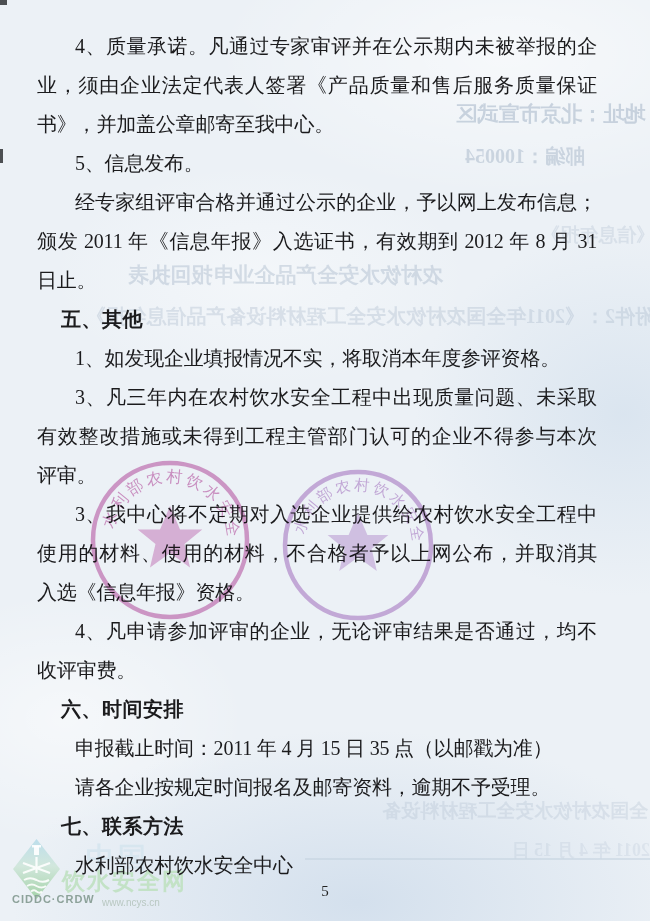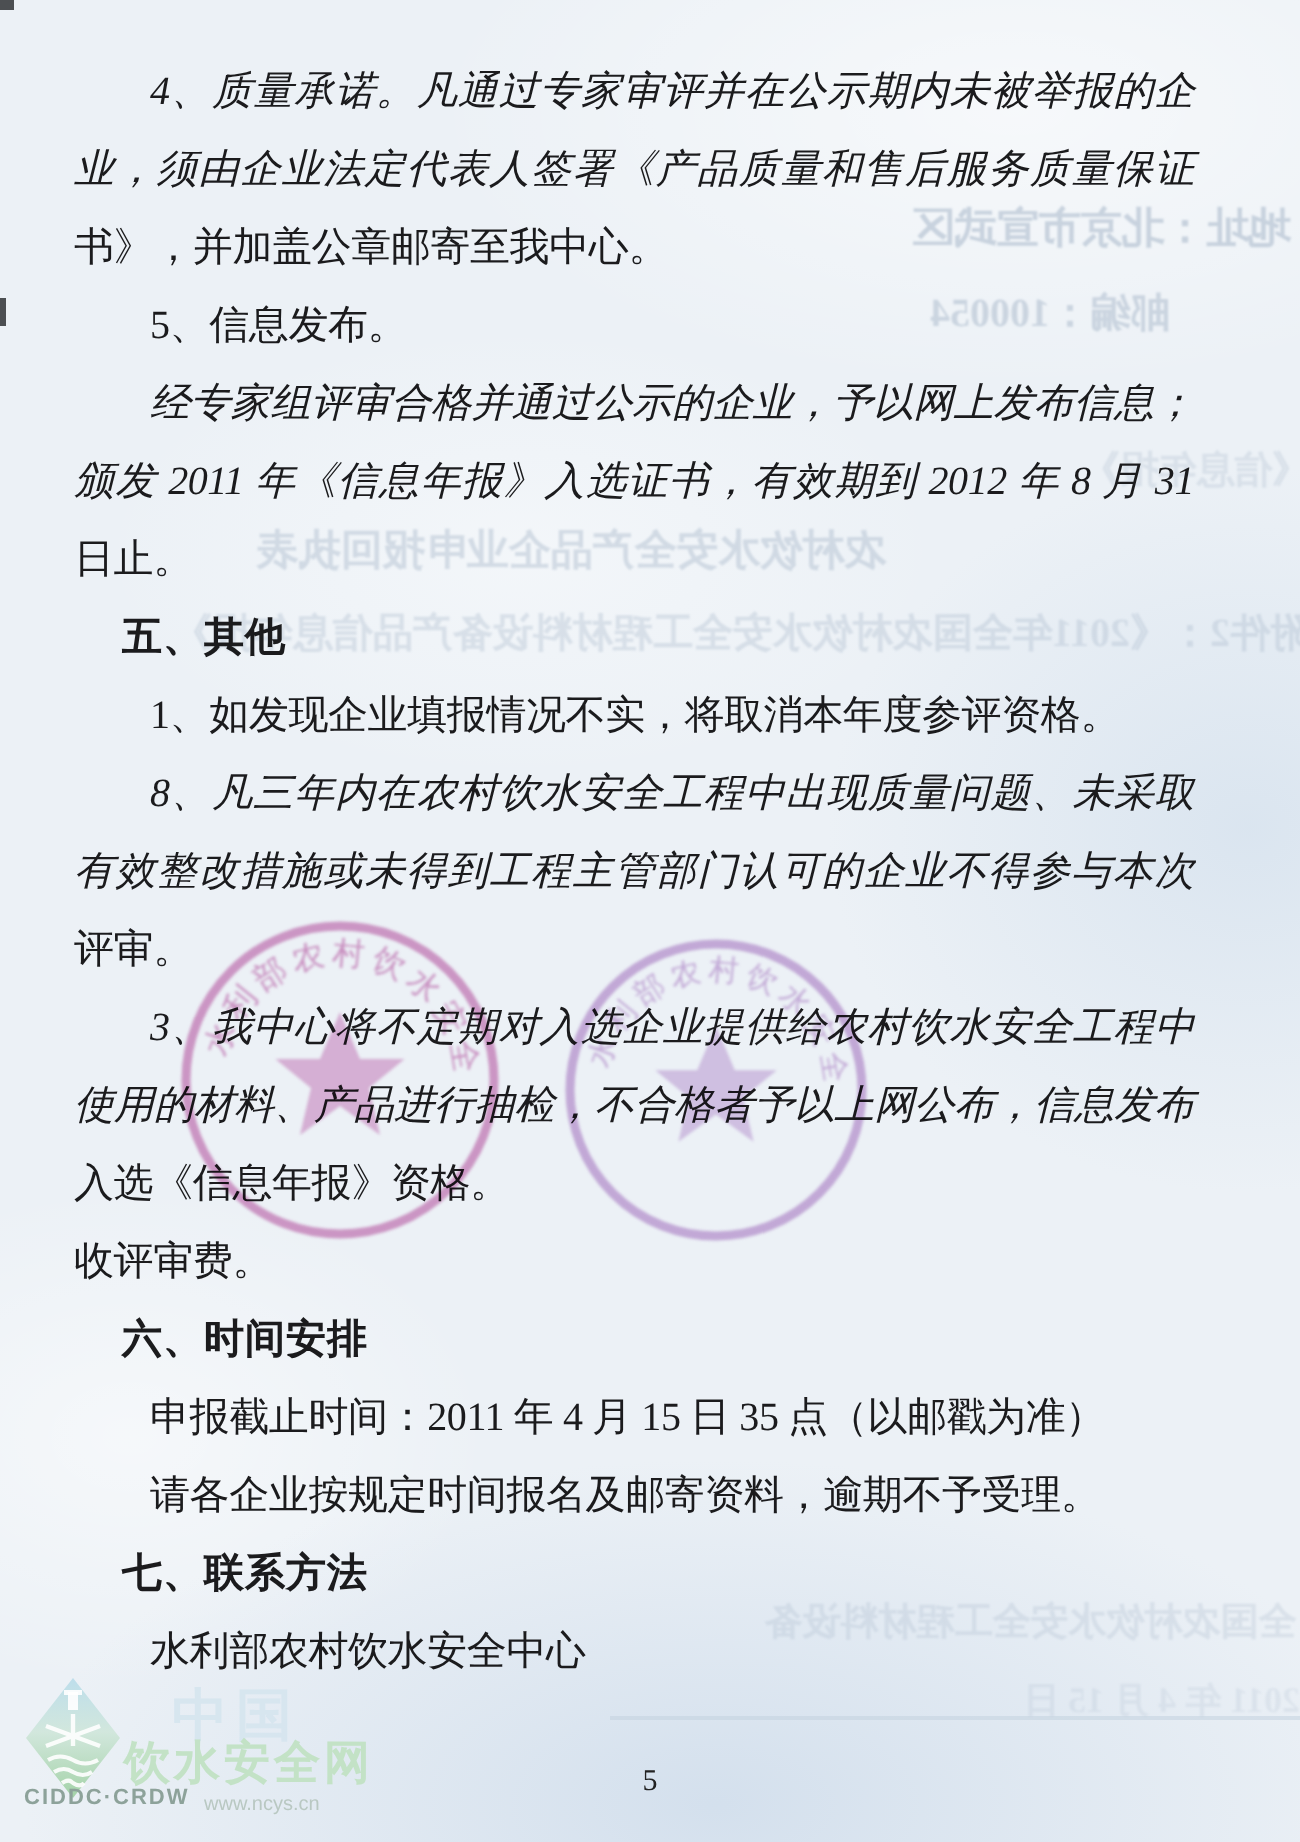--- a/index.html
+++ b/index.html
@@ -23,21 +23,21 @@
     color:#1b1b1d;font-size:20px;
     z-index:3;
   }
   .tl{height:39px;line-height:39px;white-space:nowrap;letter-spacing:-0.2px;}
   .tl.first{padding-left:38px;}
   .tl.heading{
     padding-left:24px;font-weight:700;
     font-family:Liberation Serif, serif;
     letter-spacing:0.5px;
   }
-  .tl.just{white-space:normal;text-align:justify;text-align-last:justify;padding-right:0;font-style:italic;}
+  .tl.just{white-space:normal;text-align:justify;text-align-last:justify;padding-right:0;}
   .tl.just.first{text-indent:38px;padding-left:0;}
   
   .bleed{
     position:absolute;transform:scaleX(-1);
     color:#9fb0c4;font-weight:700;white-space:nowrap;
     font-family:"Liberation Serif","DejaVu Serif",serif;
     filter:blur(.6px);z-index:1;pointer-events:none;
   }
   .bleed-line{position:absolute;background:#c3d1de;opacity:.55;z-index:1;}
   
@@ -107,26 +107,27 @@
   <div id="text-block">
       <div class="tl first just">4、质量承诺。凡通过专家审评并在公示期内未被举报的企</div>
       <div class="tl cont just">业，须由企业法定代表人签署《产品质量和售后服务质量保证</div>
       <div class="tl cont">书》，并加盖公章邮寄至我中心。</div>
       <div class="tl first">5、信息发布。</div>
       <div class="tl first just">经专家组评审合格并通过公示的企业，予以网上发布信息；</div>
       <div class="tl cont just">颁发 2011 年《信息年报》入选证书，有效期到 2012 年 8 月 31</div>
       <div class="tl cont">日止。</div>
       <div class="tl heading">五、其他</div>
       <div class="tl first">1、如发现企业填报情况不实，将取消本年度参评资格。</div>
-      <div class="tl first just">8、凡三年内在农村饮水安全工程中出现质量问题、未采取</div>
+      <div class="tl first just">3、凡三年内在农村饮水安全工程中出现质量问题、未采取</div>
       <div class="tl cont just">有效整改措施或未得到工程主管部门认可的企业不得参与本次</div>
       <div class="tl cont">评审。</div>
       <div class="tl first just">3、我中心将不定期对入选企业提供给农村饮水安全工程中</div>
-      <div class="tl cont just">使用的材料、产品进行抽检，不合格者予以上网公布，信息发布</div>
+      <div class="tl cont just">使用的材料、使用的材料，不合格者予以上网公布，并取消其</div>
       <div class="tl cont">入选《信息年报》资格。</div>
+      <div class="tl first just">4、凡申请参加评审的企业，无论评审结果是否通过，均不</div>
       <div class="tl cont">收评审费。</div>
       <div class="tl heading">六、时间安排</div>
       <div class="tl first">申报截止时间：2011 年 4 月 15 日 35 点（以邮戳为准）</div>
       <div class="tl first">请各企业按规定时间报名及邮寄资料，逾期不予受理。</div>
       <div class="tl heading">七、联系方法</div>
       <div class="tl first">水利部农村饮水安全中心</div>
     </div>
 
   <svg class="stamp" style="left:88px;top:458px;opacity:.8" width="164" height="164" viewBox="-82 -82 164 164">
     <defs>

